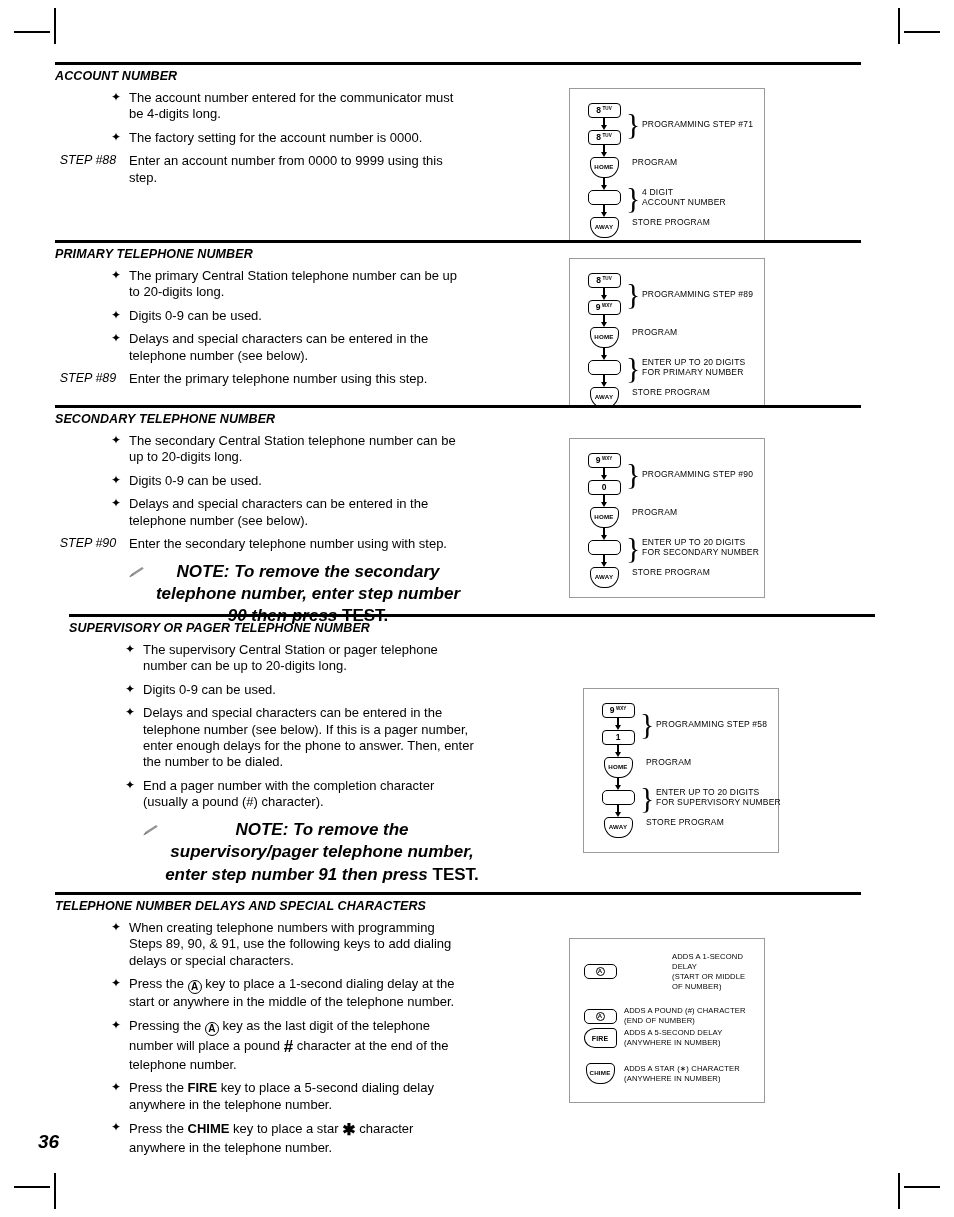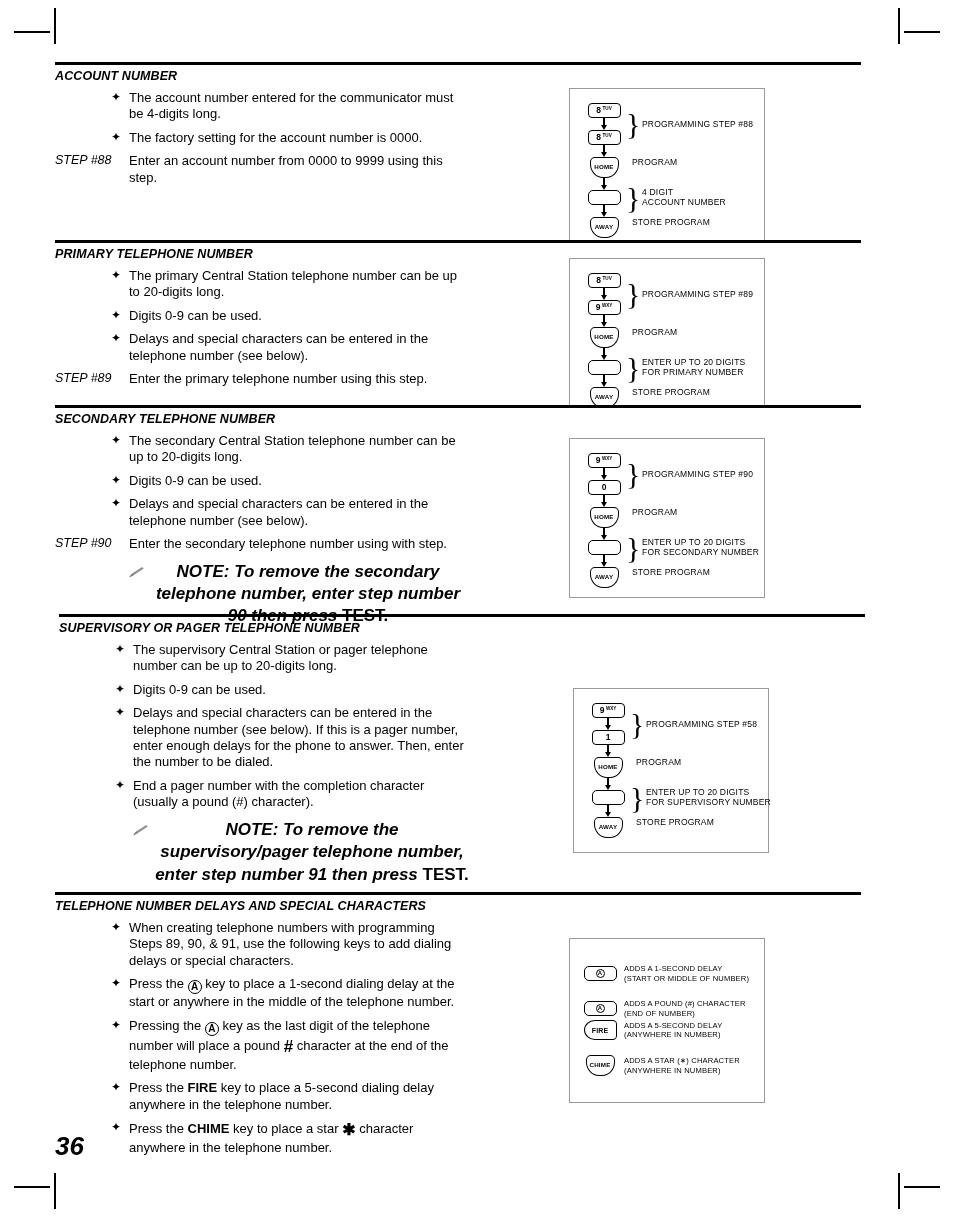--- a/index.html
+++ b/index.html
@@ -31,21 +31,21 @@
     padding-top:4px; padding-bottom:2px;
   }
 
   
   .textcol { width:410px; padding-bottom:6px; }
 
   .row { display:flex; margin-top:7px; font-size:13px; line-height:1.26; }
   .row:first-child { margin-top:5px; }
 
   .gutter {
-    width:74px; flex:0 0 74px; text-align:left;
+    width:74px; flex:0 0 74px; text-align:center;
     padding-right:8px; font-style:italic; font-size:12.5px;
     white-space:nowrap;
   }
   .bullet {
     width:74px; flex:0 0 74px; text-align:right; padding-right:8px;
     font-size:12px; line-height:1.3;
   }
   .body { flex:1 1 auto; }
 
   .note-row { display:flex; margin-top:9px; font-size:17px; line-height:1.3;text-align:center; }
@@ -118,22 +118,22 @@
   .pairlab { position:absolute; left:60px; top:50%; transform:translateY(-50%);
              font-size:8.5px; letter-spacing:0.2px; line-height:1.25; white-space:nowrap; }
 
   
   .legend-row { display:flex; align-items:center; }
   .legend-key { width:48px; flex:0 0 48px; display:flex; justify-content:center; }
   .legend-txt { font-size:7.6px; line-height:1.3; letter-spacing:0.15px; }
 
   
   .pagenum {
-    position:absolute; left:55px; top:1131px;
-    font-size:26px; font-weight:bold; font-style:italic;
+    position:absolute; left:38px; top:1131px;
+    font-size:19px; font-weight:bold; font-style:italic;
   }
 </style>
 </head>
 <body>
 
 <div class="crop v" style="left:54px; top:8px;"></div>
 <div class="crop h" style="left:14px; top:31px;"></div>
 <div class="crop v" style="left:898px; top:8px;"></div>
 <div class="crop h" style="left:904px; top:31px;"></div>
 <div class="crop v" style="left:54px; top:1173px;"></div>
@@ -169,21 +169,21 @@
                     <span class="kd">8</span>
                     <span class="ksub">TUV</span>
                   </div>
                   <div class="arrow"></div>
                   <div class="k k-digit">
                     <span class="kd">8</span>
                     <span class="ksub">TUV</span>
                   </div>
                 </div>
                 <div class="pairbrace">}</div>
-                <div class="pairlab">PROGRAMMING STEP #88</div>
+                <div class="pairlab">PROGRAMMING STEP #71</div>
               </div>
               <div class="keycol" style="width:44px;">
                 <div class="arrow"></div>
               </div>
               <div class="step" style="position:relative;">
                 <div class="keycol">
                   <div class="k k-shield">
                     <span class="kt-shield">HOME</span>
                   </div>
                 </div>
@@ -364,21 +364,21 @@
                   <div class="k k-shield">
                     <span class="kt-shield">AWAY</span>
                   </div>
                 </div>
                 <div class="labcol">STORE PROGRAM</div>
               </div>
             </div>
           </div>
         </div>
       </div>
-      <div class="section" style="position:absolute; left:4px; top:552px; width:806px;">
+      <div class="section" style="position:absolute; left:14px; top:552px; width:806px;">
         <div class="rule"></div>
         <div class="sec-body">
           <div class="sec-title">SUPERVISORY OR PAGER TELEPHONE NUMBER</div>
           <div class="textcol">
             <div class="row">
               <div class="bullet">✦</div>
               <div class="body">The supervisory Central Station or pager telephone number can be up to 20-digits long.</div>
             </div>
             <div class="row">
               <div class="bullet">✦</div>
@@ -474,21 +474,21 @@
               <div class="bullet">✦</div>
               <div class="body">Press the <b class="key">FIRE</b> key to place a 5-second dialing delay anywhere in the telephone number.</div>
             </div>
             <div class="row">
               <div class="bullet">✦</div>
               <div class="body">Press the <b class="key">CHIME</b> key to place a star <span class="glyph-star">✱</span> character anywhere in the telephone number.</div>
             </div>
           </div>
           <div class="diagram" style="left:514px; top:43px; width:196px; height:165px;">
             <div class="dgrid" style="padding:13px 10px 12px 6px;">
-              <div class="legend-row" style="margin-top:12px;">
+              <div class="legend-row" style="margin-top:0px;gap:48px;">
                 <div class="legend-key">
                   <div class="k k-inline">
                     <span class="mini-circA">A</span>
                   </div>
                 </div>
                 <div class="legend-txt">ADDS A 1-SECOND DELAY<br>(START OR MIDDLE OF NUMBER)</div>
               </div>
               <div class="legend-row" style="margin-top:15px;">
                 <div class="legend-key">
                   <div class="k k-inline">

